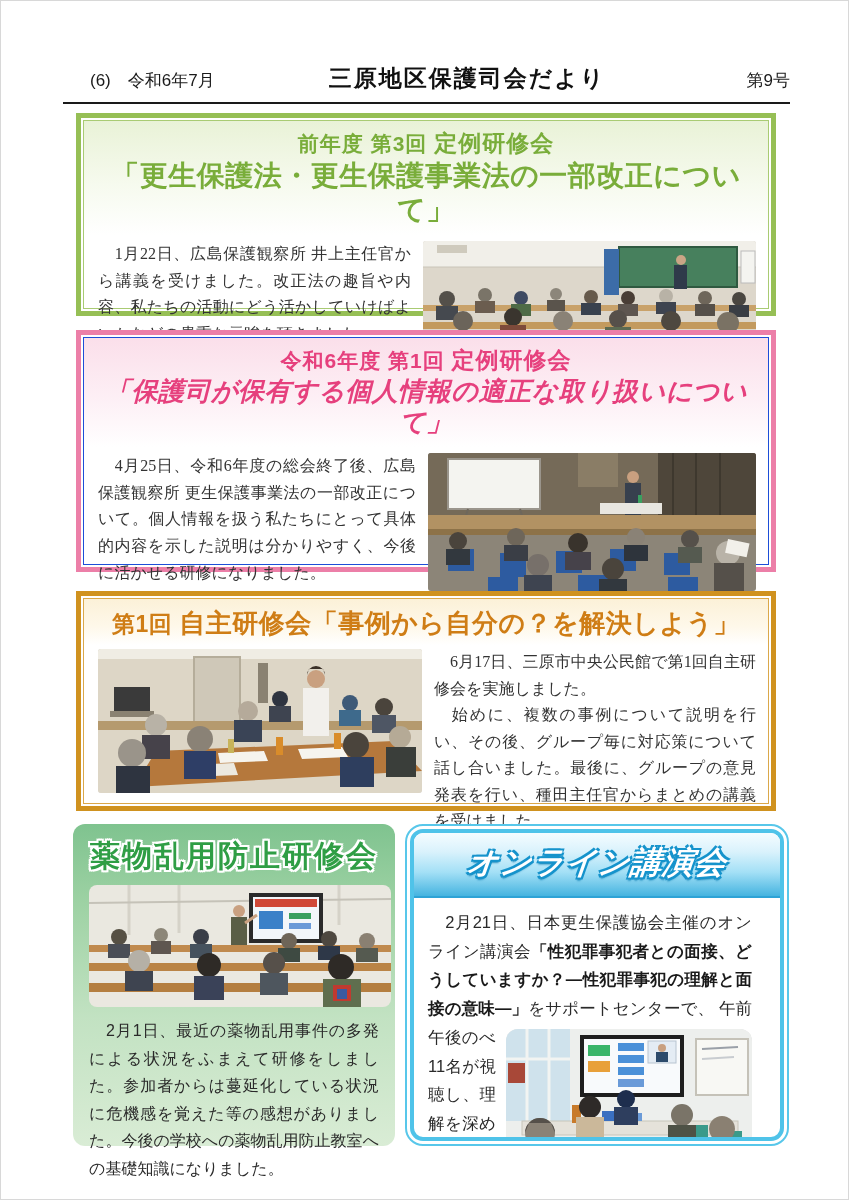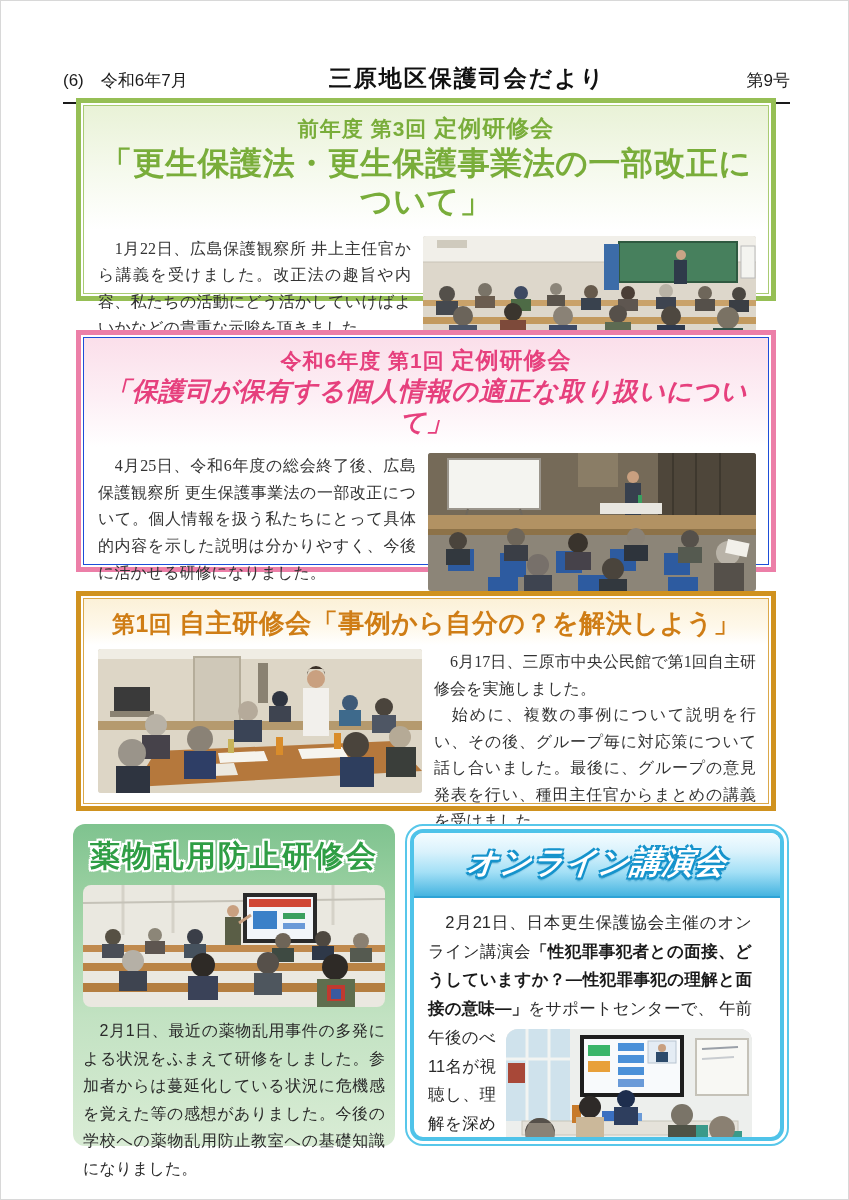--- a/index.html
+++ b/index.html
@@ -7,21 +7,21 @@
   .page {
     position:relative; width:849px; height:1200px; margin:0 auto;
     background:#fff; border:1px solid #d8d8d8; overflow:hidden;
   }
   
   .header {
     position:absolute; left:62px; top:62px; width:727px;
     display:flex; justify-content:space-between; align-items:baseline;
     border-bottom:2px solid #1a1a1a; padding-bottom:8px;
   }
-  .header .page-label, .header .issue { font-size:17px; color:#1a1a1a; }
+  .header .page-label, .header .issue { font-size:17px; color:#1a1a1a;margin-left:27px; }
   .header .nl-title { font-size:23px; font-weight:bold; color:#111; letter-spacing:2px; }
 
   
   .dbox { position:absolute; left:75px; width:700px; background:#fff; }
   .dbox-outer { height:100%; padding:2px; }
   .dbox-inner { height:100%; display:flex; flex-direction:column; }
   .b-green  .dbox-outer { border:5px solid #96bf55; }
   .b-green  .dbox-inner { border:1px solid #a9cb73; }
   .b-pink   .dbox-outer { border:5px solid #ec7fa8; }
   .b-pink   .dbox-inner { border:1px solid #1d4ed8; }
@@ -31,38 +31,38 @@
   .box-titlearea { text-align:center; padding:7px 4px 9px; }
   .t-green  { background:linear-gradient(180deg,#e9f2d7 0%,#f6faee 55%,#ffffff 100%); }
   .t-pink   { background:linear-gradient(180deg,#fbdfea 0%,#fdeff5 55%,#ffffff 100%); }
   .t-orange { background:linear-gradient(180deg,#fcf1d8 0%,#fef8ea 60%,#ffffff 100%); }
   .subtitle { display:block; font-weight:bold; font-size:21px; letter-spacing:1px; }
   .subtitle .st-main { font-size:23px; }
   .bigtitle { display:block; font-weight:bold; letter-spacing:0.5px; line-height:1.2; }
   .c-green { color:#79ad3a; }
   .c-pink  { color:#e6407d; }
   .c-orange{ color:#cf7d15; }
-  .box1 .bigtitle { font-size:32px; }
+  .box1 .bigtitle { font-size:28px; }
   .box2 .bigtitle { font-size:26px;font-style:italic; }
   .box3 .bigtitle { font-size:26px; padding:4px 0 2px; }
   .box3 .bigtitle .tp { font-size:23px; }
 
   .box-body { flex:1; display:flex; padding:6px 12px 10px 14px; gap:12px; align-items:flex-start; }
   .serif-text {
     font-family:"Liberation Serif","DejaVu Serif",serif;
     font-size:16px; line-height:1.66; color:#333; text-align:justify;
   }
   .photo-frame { flex-shrink:0; overflow:hidden; border-radius:3px; background:#ddd; }
 
   
   .drug-box {
     position:absolute; left:72px; top:823px; width:322px; height:322px;
     border-radius:12px;
     background:linear-gradient(180deg,#7fc38f 0%,#9ed2a4 25%,#c2e2c2 60%,#d9ecd5 100%);
-    padding:8px 10px;
+    padding:8px 16px;
   }
   .drug-title {
     text-align:center; font-size:30px; font-weight:bold; letter-spacing:2px;
     color:#2f9e45; margin:4px 0 8px;
     text-shadow:-2px -2px 0 #fff, 2px -2px 0 #fff, -2px 2px 0 #fff, 2px 2px 0 #fff,
                  0 -2px 0 #fff, 0 2px 0 #fff, -2px 0 0 #fff, 2px 0 0 #fff;
   }
   .drug-photo { width:302px; height:122px; border-radius:8px; overflow:hidden; }
   .drug-body { font-size:16px; line-height:1.72; color:#2a2a2a; margin-top:10px; text-align:justify; }
 
@@ -100,21 +100,21 @@
 <body>
 
 <div class="page">
 
   <div class="header">
     <span class="page-label">(6)　令和6年7月</span>
     <span class="nl-title">三原地区保護司会だより</span>
     <span class="issue">第9号</span>
   </div>
 
-  <div class="dbox b-green box1" style="top:97px;height:203px;">
+  <div class="dbox b-green box1" style="top:112px;height:203px;">
     <div class="dbox-outer">
       <div class="dbox-inner">
         <div class="box-titlearea t-green">
           <span class="subtitle c-green"><span>前年度 第3回 </span><span class="st-main">定例研修会</span></span>
           <span class="bigtitle c-green">「更生保護法・更生保護事業法の一部改正について」</span>
         </div>
         <div class="box-body">
           <p class="serif-text" style="width:335px;">　1月22日、広島保護観察所 井上主任官から講義を受けました。改正法の趣旨や内容、私たちの活動にどう活かしていけばよいかなどの貴重な示唆を頂きました。</p>
           <span class="photo-frame" style="width:333px;height:112px;">
             <svg width="333" height="112" viewBox="0 0 333 112">

